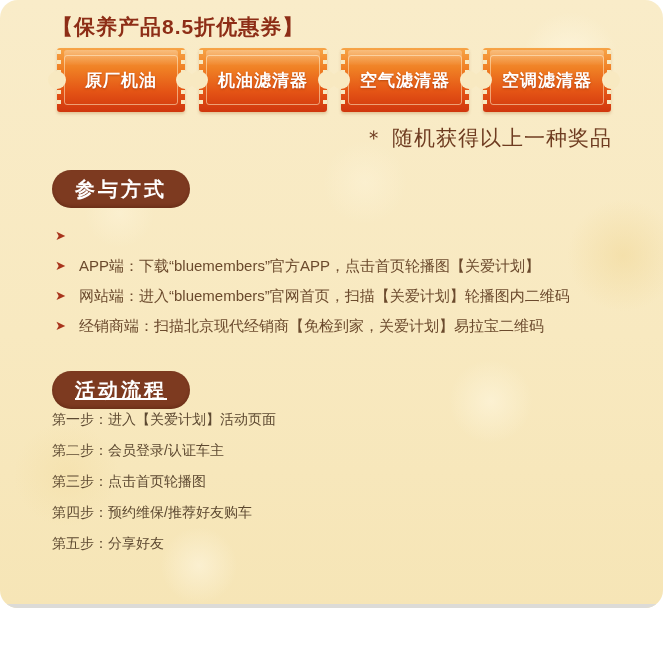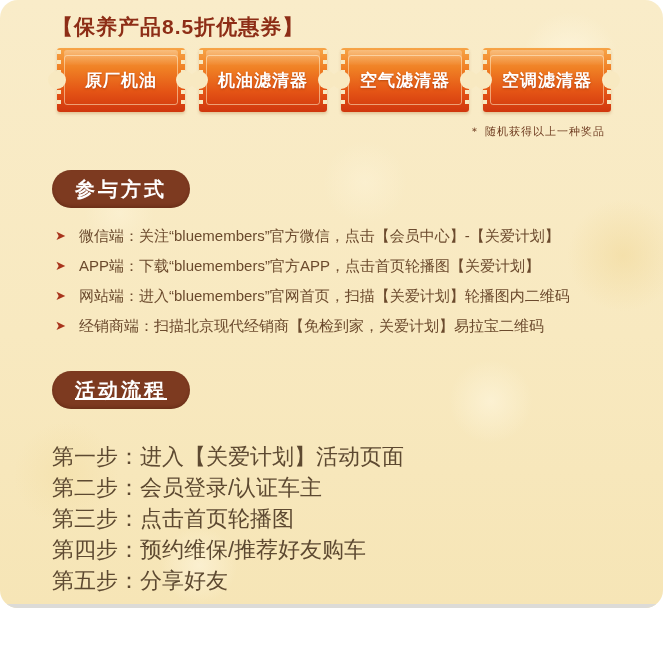--- a/index.html
+++ b/index.html
@@ -62,22 +62,22 @@
   .gloss{
     position:absolute;top:2px;left:7px;right:7px;height:15px;border-radius:3px;
     background:linear-gradient(rgba(255,255,255,0.30),rgba(255,255,255,0.02));
   }
   .coupon-label{
     position:relative;
     color:#ffffff;font-size:17px;font-weight:bold;letter-spacing:1px;
     text-shadow:0 1px 2px rgba(140,40,0,0.55);
   }
   .prize-note{
-    position:absolute;right:58px;top:124px;
-    font-size:11px;color:#6f3c21;letter-spacing:1px;
+    position:absolute;right:51px;top:124px;
+    font-size:21px;color:#6f3c21;letter-spacing:1px;
   }
   
   .badge{
     position:absolute;left:52px;
     height:38px;padding:0 23px;
     display:inline-flex;align-items:center;
     background:#7d3a20;
     border-radius:20px;
     box-shadow:inset 0 -2px 3px rgba(60,20,5,0.25);
     color:#ffffff;font-size:20px;font-weight:bold;letter-spacing:3px;
@@ -93,22 +93,22 @@
     display:flex;align-items:flex-start;
     margin-bottom:11px;
     font-size:15px;line-height:19px;color:#6b4a2d;
   }
   .arrow-icon{
     flex:0 0 24px;
     color:#a8341c;font-size:13px;line-height:19px;
   }
   
   .process-steps{
-    position:absolute;left:52px;top:441px;
-    font-size:22px;line-height:31px;color:#5d4931;
+    position:absolute;left:52px;top:404px;
+    font-size:14px;line-height:31px;color:#5d4931;
   }
   .process-step{white-space:nowrap;}
   .bottom-edge{
     position:absolute;left:0;right:0;bottom:0;height:4px;
     background:#dcdbd7;
   }
 </style>
 </head>
 <body>
 
@@ -147,21 +147,20 @@
     </div>
   </div>
 
   <div class="prize-note">＊ 随机获得以上一种奖品</div>
 
   <div class="badge badge-participation">参与方式</div>
 
   <div class="participation-list">
     <div class="participation-item">
       <span class="arrow-icon">➤</span>
-      <span>微信端：关注“bluemembers”官方微信，点击【会员中心】-【关爱计划】</span>
     </div>
     <div class="participation-item">
       <span class="arrow-icon">➤</span>
       <span>APP端：下载“bluemembers”官方APP，点击首页轮播图【关爱计划】</span>
     </div>
     <div class="participation-item">
       <span class="arrow-icon">➤</span>
       <span>网站端：进入“bluemembers”官网首页，扫描【关爱计划】轮播图内二维码</span>
     </div>
     <div class="participation-item">

